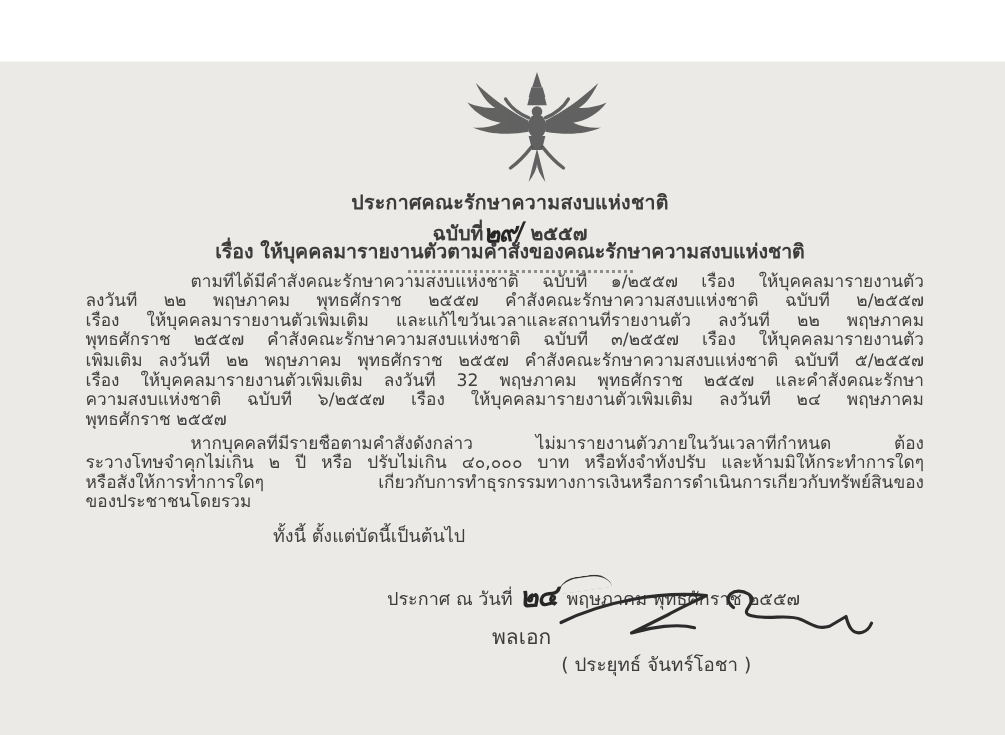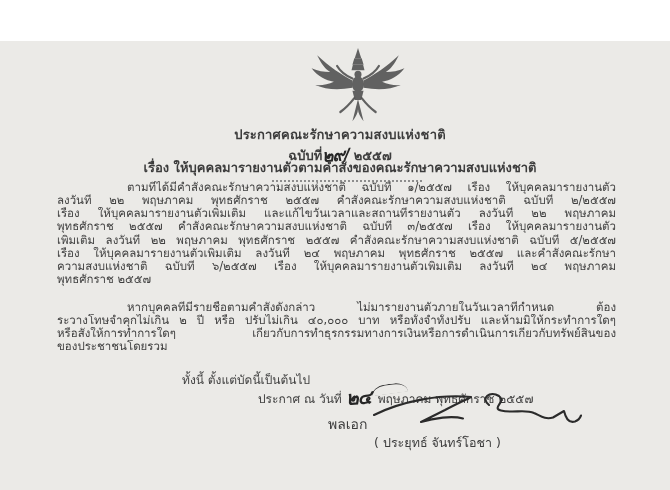--- a/index.html
+++ b/index.html
@@ -23,25 +23,25 @@
     display:inline-block;
     font-size:17px;font-weight:700;font-style:italic;
     transform:rotate(-4deg) translateY(1px);
     color:#262626;letter-spacing:-1px;
   }
   .subject{left:0;top:116px;width:680px;font-size:13px;font-weight:700;color:#3c3c3c;}
   .divider{left:272px;top:139px;width:150px;height:0;border-top:2px dotted #8d8d8d;}
   
   .para{left:57px;width:559px;font-size:11.5px;line-height:13.15px;color:#3f3f3f;}
   .p1{top:140px;}
-  .p2{top:260px;}
+  .p2{top:248px;}
   .line{height:13.15px;overflow:hidden;text-align:justify;text-align-last:justify;white-space:normal;}
   .line.first{text-indent:70px;}
   .line.last{text-align-last:left;}
-  .effective{left:182px;top:329px;font-size:12px;color:#3f3f3f;}
+  .effective{left:182px;top:306px;font-size:12px;color:#3f3f3f;}
   
   .issuance{left:258px;top:340px;font-size:12px;color:#3c3c3c;white-space:nowrap;}
   .issuance .hand{font-size:19px;margin:0 4px;}
   .issuance .hand::after{
     content:"";display:inline-block;width:36px;height:9px;
     border-top:1.6px solid #333;
     border-radius:100% 100% 0 0 / 260% 260% 0 0;
     margin-left:1px;margin-right:-34px;
     vertical-align:8px;transform:rotate(-4deg);
   }
@@ -93,21 +93,21 @@
   <div class="abs subject center">เรื่อง ให้บุคคลมารายงานตัวตามคำสั่งของคณะรักษาความสงบแห่งชาติ</div>
 
   <div class="abs divider"></div>
 
   <div class="abs para p1">
     <div class="line first">ตามที่ได้มีคำสั่งคณะรักษาความสงบแห่งชาติ ฉบับที่ ๑/๒๕๕๗ เรื่อง ให้บุคคลมารายงานตัว</div>
     <div class="line">ลงวันที่ ๒๒ พฤษภาคม พุทธศักราช ๒๕๕๗ คำสั่งคณะรักษาความสงบแห่งชาติ ฉบับที่ ๒/๒๕๕๗</div>
     <div class="line">เรื่อง ให้บุคคลมารายงานตัวเพิ่มเติม และแก้ไขวันเวลาและสถานที่รายงานตัว ลงวันที่ ๒๒ พฤษภาคม</div>
     <div class="line">พุทธศักราช ๒๕๕๗ คำสั่งคณะรักษาความสงบแห่งชาติ ฉบับที่ ๓/๒๕๕๗ เรื่อง ให้บุคคลมารายงานตัว</div>
     <div class="line">เพิ่มเติม ลงวันที่ ๒๒ พฤษภาคม พุทธศักราช ๒๕๕๗ คำสั่งคณะรักษาความสงบแห่งชาติ ฉบับที่ ๕/๒๕๕๗</div>
-    <div class="line">เรื่อง ให้บุคคลมารายงานตัวเพิ่มเติม ลงวันที่ ๒๔ พฤษภาคม พุทธศักราช ๒๕๕๗ และคำสั่งคณะรักษา</div>
+    <div class="line">เรื่อง ให้บุคคลมารายงานตัวเพิ่มเติม ลงวันที่ 32 พฤษภาคม พุทธศักราช ๒๕๕๗ และคำสั่งคณะรักษา</div>
     <div class="line">ความสงบแห่งชาติ ฉบับที่ ๖/๒๕๕๗ เรื่อง ให้บุคคลมารายงานตัวเพิ่มเติม ลงวันที่ ๒๔ พฤษภาคม</div>
     <div class="line last">พุทธศักราช ๒๕๕๗</div>
   </div>
 
   <div class="abs para p2">
     <div class="line first">หากบุคคลที่มีรายชื่อตามคำสั่งดังกล่าว ไม่มารายงานตัวภายในวันเวลาที่กำหนด ต้อง</div>
     <div class="line">ระวางโทษจำคุกไม่เกิน ๒ ปี หรือ ปรับไม่เกิน ๔๐,๐๐๐ บาท หรือทั้งจำทั้งปรับ และห้ามมิให้กระทำการใดๆ</div>
     <div class="line">หรือสั่งให้การทำการใดๆ เกี่ยวกับการทำธุรกรรมทางการเงินหรือการดำเนินการเกี่ยวกับทรัพย์สินของ</div>
     <div class="line last">ของประชาชนโดยรวม</div>
   </div>

